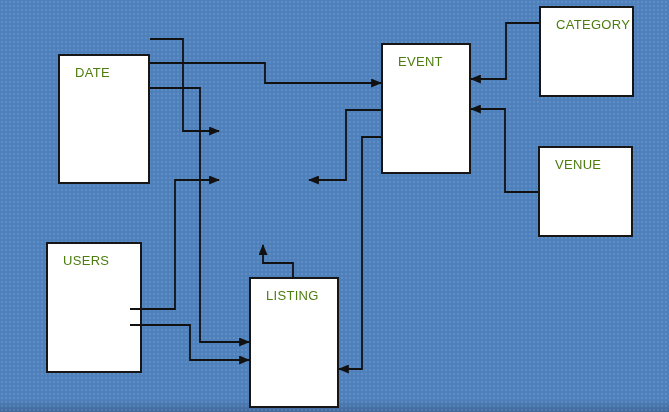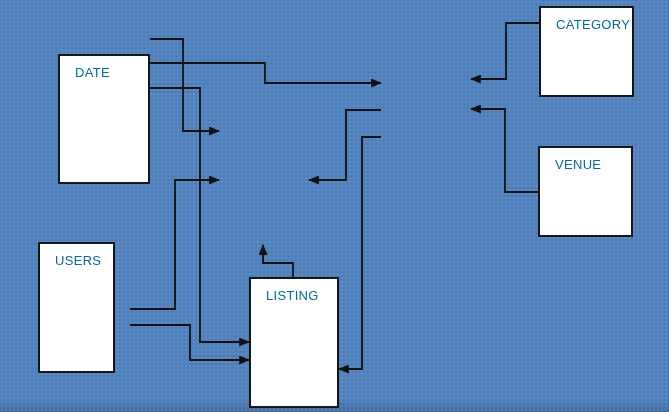--- a/index.html
+++ b/index.html
@@ -24,26 +24,26 @@
     box-sizing: border-box;
     background: #ffffff;
     border: 2px solid #161616;
     z-index: 1;
   }
   .node-label {
     display: block;
     padding: 9px 0 0 15px;
     font-size: 13px;
     letter-spacing: 0.3px;
-    color: #0369a1;
+    color: #4d7c0f;
     white-space: nowrap;
   }
   #node-date     { left: 58px;  top: 22px;  width: 92px; height: 130px; margin-top: 32px; }
   #node-sales    { left: 219px; top: 114px; width: 90px; height: 131px; }
-  #node-users    { left: 38px;  top: 242px; width: 77px; height: 131px; }
+  #node-users    { left: 46px;  top: 242px; width: 96px; height: 131px; }
   #node-listing  { left: 249px; top: 277px; width: 90px; height: 131px; }
   #node-event    { left: 381px; top: 43px;  width: 90px; height: 131px; }
   #node-category { left: 539px; top: 6px;   width: 95px; height: 91px; }
   #node-venue    { left: 538px; top: 146px; width: 95px; height: 91px; }
   .edges {
     position: absolute;
     left: 0; top: 0;
     width: 669px; height: 412px;
     z-index: 2;
     pointer-events: none;
@@ -61,20 +61,23 @@
 
   <div class="node" id="node-date">
     <span class="node-label">DATE</span>
   </div>
   <div class="node" id="node-users">
     <span class="node-label">USERS</span>
   </div>
   <div class="node" id="node-listing">
     <span class="node-label">LISTING</span>
   </div>
+  <div class="node" id="node-event">
+    <span class="node-label">EVENT</span>
+  </div>
   <div class="node" id="node-category">
     <span class="node-label">CATEGORY</span>
   </div>
   <div class="node" id="node-venue">
     <span class="node-label">VENUE</span>
   </div>
 
   <svg class="edges" width="669" height="412" viewBox="0 0 669 412" xmlns="http://www.w3.org/2000/svg">
     <defs>
       <marker id="arrow" viewBox="0 0 12 10" markerWidth="11" markerHeight="9" refX="11" refY="5" orient="auto" markerUnits="userSpaceOnUse">

